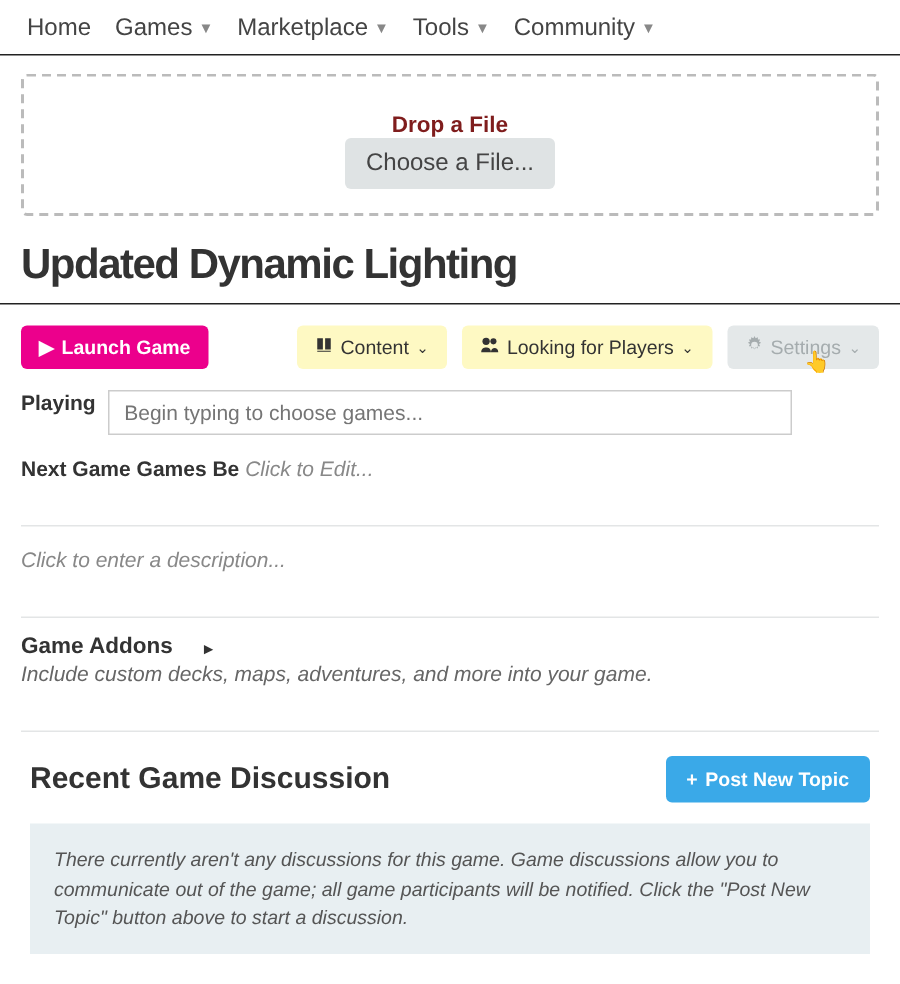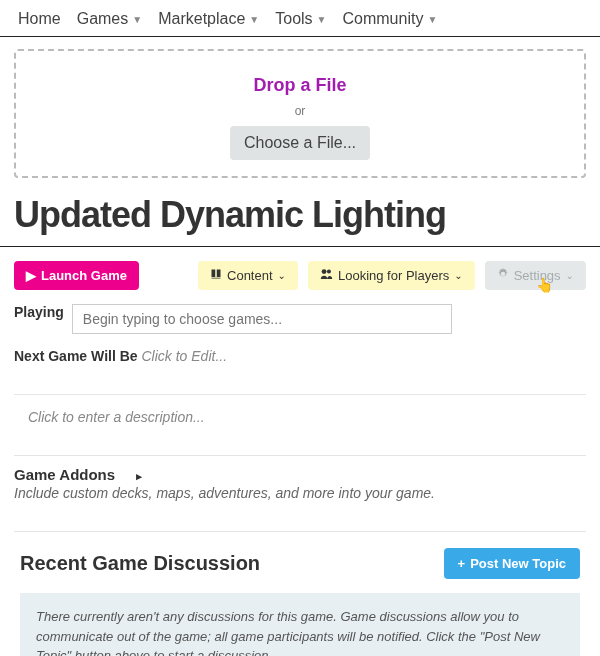--- a/index.html
+++ b/index.html
@@ -1,41 +1,41 @@
 <!DOCTYPE html>
 <html><head>
 <meta charset="utf-8">
 <style>
 * { box-sizing: border-box; margin: 0; padding: 0; }
 body { font-family: -apple-system, BlinkMacSystemFont, "Segoe UI", Helvetica, Arial, sans-serif; background: #fff; color: #333; width: 600px; }
 .nav { display: flex; gap: 4px; padding: 8px 12px 6px; border-bottom: 1px solid #222; }
 .nav-item { display: flex; align-items: center; gap: 4px; font-size: 16px; color: #444; cursor: pointer; padding: 2px 6px; }
 .nav-caret { font-size: 10px; color: #888; }
 .dropzone { margin: 12px 14px 0; border: 2px dashed #bbb; border-radius: 4px; padding: 24px 0 16px; text-align: center; }
-.dropzone-title { font-weight: 600; font-size: 18px; color: #a21caf; }
+.dropzone-title { font-weight: 600; font-size: 15px; color: #7f1d1d; }
 .dropzone-sub { font-size: 12px; color: #666; margin-top: 2px; }
 .dropzone-or { font-size: 12px; color: #777; margin: 8px 0; }
 .choose-btn { display: inline-block; background: #dfe3e4; border: none; padding: 8px 14px; font-size: 16px; color: #444; border-radius: 4px; cursor: pointer; text-align: center; }
-.page-title { font-size: 36px; font-weight: 800; letter-spacing: -1px; padding: 16px 14px 10px; border-bottom: 1px solid #222; }
+.page-title { font-size: 28px; font-weight: 800; letter-spacing: -1px; padding: 16px 14px 10px; border-bottom: 1px solid #222; }
 .action-row { display: flex; gap: 10px; padding: 14px 14px 0; align-items: center; }
 .spacer { flex: 1; }
 .btn { display: inline-flex; align-items: center; gap: 5px; border: none; border-radius: 4px; padding: 7px 12px; font-size: 13px; cursor: pointer; }
 .btn-pink { background: #ec008c; color: #fff; font-weight: 600; }
 .btn-gray { background: #fef9c3; color: #333; }
 .btn-gray-disabled { background: #e4e8e9; color: #a5acae; align-items: center; }
 .icon { display: inline-block; }
 .caret-down { font-size: 10px; }
 .form-row { display: flex; align-items: flex-start; gap: 8px; padding: 14px 14px 0; }
 .form-label { font-weight: 700; font-size: 14px; }
-.text-input { flex: 0 0 auto; width: 380px; border: 1px solid #ccc; padding: 6px 10px; font-size: 14px; color: #999; background: #fff; }
+.text-input { flex: 0 0 auto; width: 456px; border: 1px solid #ccc; padding: 6px 10px; font-size: 14px; color: #999; background: #fff; }
 .next-row { padding: 14px 14px 0; font-size: 14px; }
 .next-row .label { font-weight: 700; }
 .next-row .edit { font-style: italic; color: #888; }
 .divider { border: none; border-top: 1px solid #e3e5e6; margin: 30px 14px 0; }
-.desc-prompt { padding: 14px 28px 0; font-style: italic; color: #888; font-size: 14px; }
+.desc-prompt { padding: 14px 14px 0; font-style: italic; color: #888; font-size: 14px; }
 .addons-title { padding: 10px 14px 0; font-weight: 700; font-size: 15px; display: flex; align-items: flex-end; gap: 21px; }
 .addons-caret { font-size: 11px; }
 .addons-sub { padding: 2px 14px 0; font-style: italic; color: #666; font-size: 14px; }
 .discussion { padding: 16px 20px; }
 .discussion-head { display: flex; align-items: center; justify-content: space-between; margin-bottom: 14px; }
 .discussion-title { font-size: 20px; font-weight: 800; }
 .btn-blue { background: #3aa9e8; color: #fff; font-weight: 600; padding: 8px 14px; }
 .plus { font-size: 13px; font-weight: 700; }
 .discussion-empty { background: #e8eff2; padding: 14px 16px; font-style: italic; font-size: 13px; color: #555; line-height: 1.5; }
 .actions-wrap { position: relative; }
@@ -61,21 +61,20 @@
       <span class="nav-caret">▼</span>
     </div>
   <div class="nav-item">
       <span>Community</span>
       <span class="nav-caret">▼</span>
     </div>
 </div>
 
 <div class="dropzone">
   <div class="dropzone-title">Drop a File</div>
-  <div class="dropzone-or">or</div>
   <button class="choose-btn">Choose a File...</button>
 </div>
 
 <h1 class="page-title">Updated Dynamic Lighting</h1>
 
 <div class="actions-wrap">
 <div class="action-row">
   <button class="btn btn-pink">
     <span class="icon">▶</span>
     <span>Launch Game</span>
@@ -107,21 +106,21 @@
 </div>
 <span class="hand-cursor">👆</span>
 </div>
 
 <div class="form-row">
   <span class="form-label">Playing</span>
   <input type="text" class="text-input" placeholder="Begin typing to choose games..." style="">
 </div>
 
 <div class="next-row">
-  <span class="label">Next Game Will Be</span>
+  <span class="label">Next Game Games Be</span>
   <span class="edit">Click to Edit...</span>
 </div>
 
 <hr class="divider">
 
 <div class="desc-prompt">Click to enter a description...</div>
 
 <hr class="divider">
 
 <div class="addons-title">

